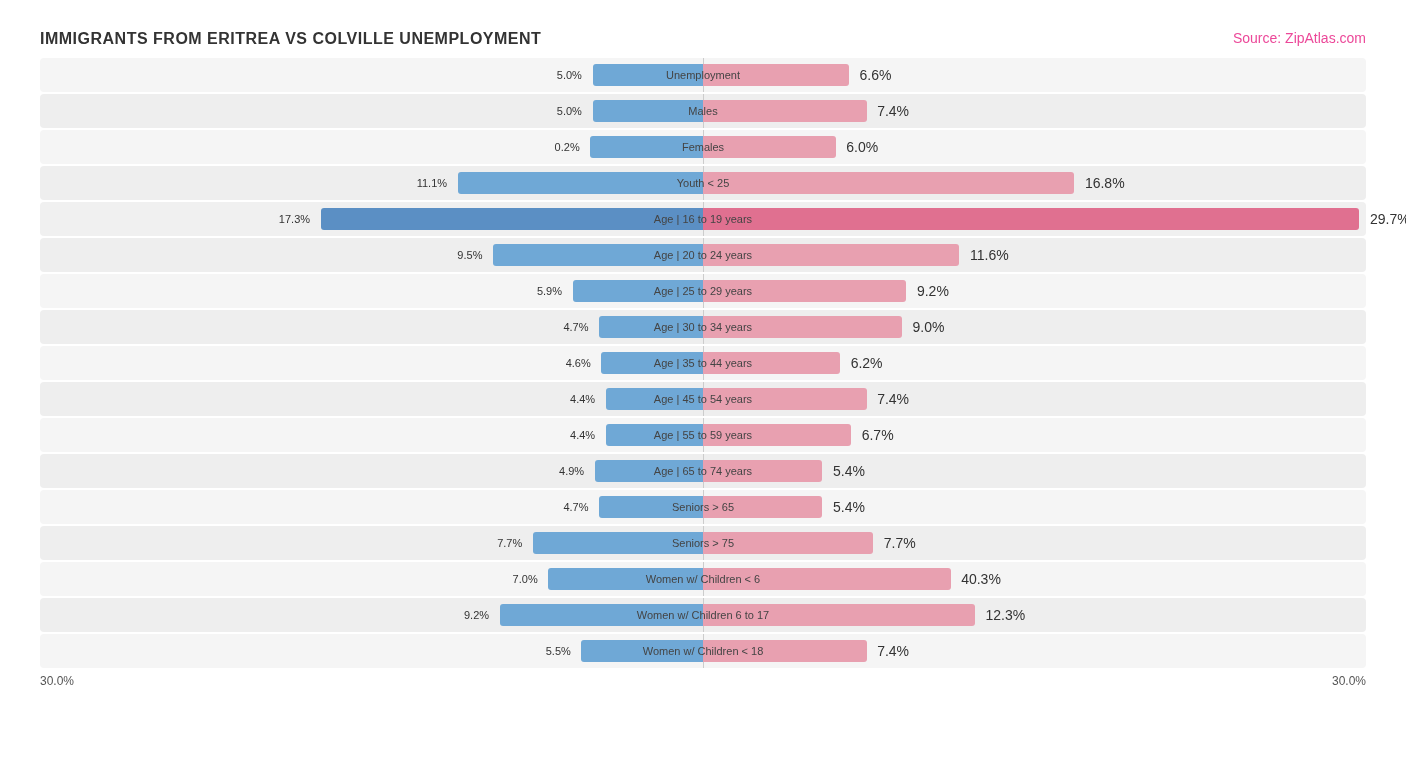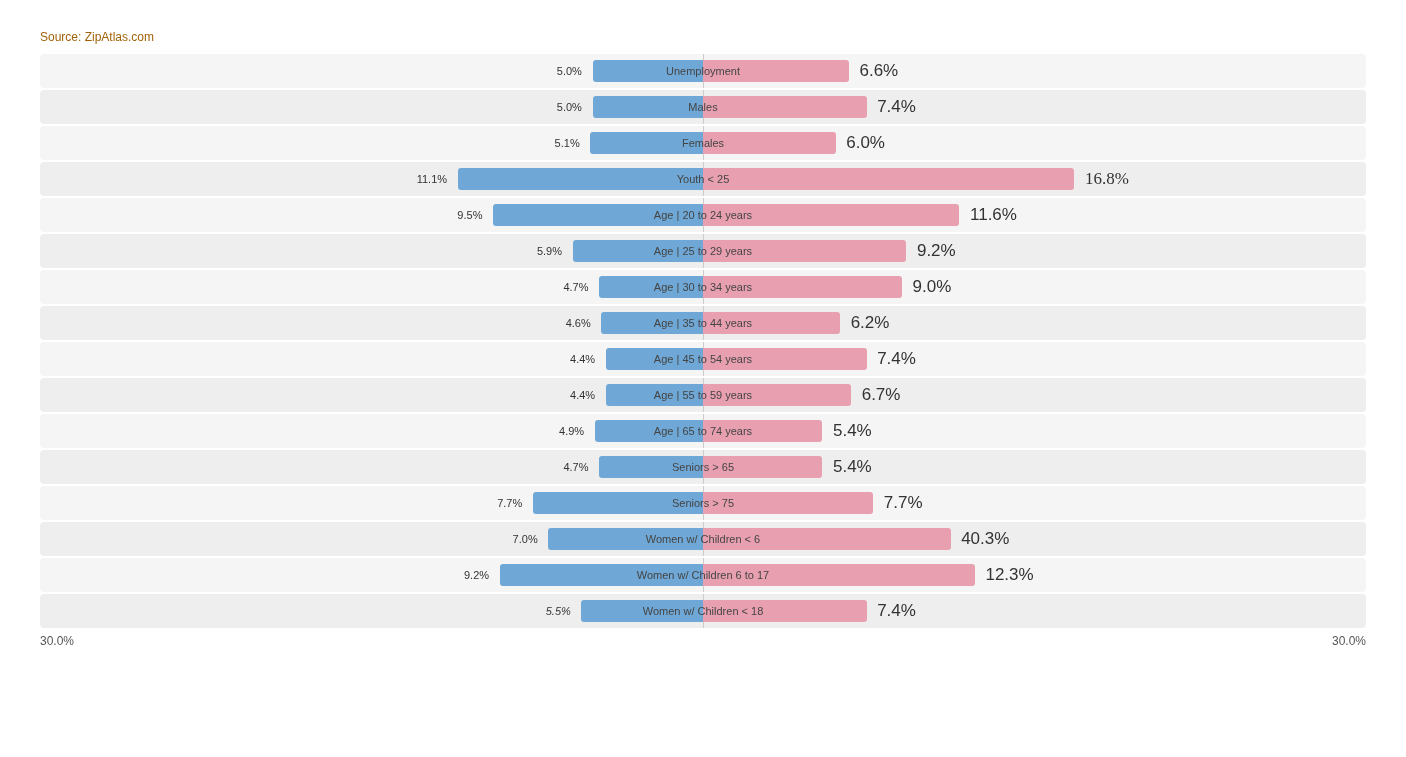--- a/index.html
+++ b/index.html
@@ -21,22 +21,22 @@
       margin-bottom: 10px;
     }
     .chart-title {
       font-size: 16px;
       font-weight: bold;
       color: #333;
       text-transform: uppercase;
       letter-spacing: 0.5px;
     }
     .chart-source {
-      font-size: 12px;
-      color: #a16207;
+      font-size: 14px;
+      color: #ec4899;
     }
     .chart-area {
       position: relative;
       width: 100%;
     }
     .bar-row {
       display: flex;
       align-items: center;
       margin-bottom: 2px;
       height: 34px;
@@ -97,21 +97,21 @@
       color: #333;
       white-space: nowrap;
       z-index: 4;
       padding-right: 4px;
     }
     .value-right {
       position: absolute;
       left: 50%;
       top: 50%;
       transform: translateY(-50%);
-      font-size: 17px;
+      font-size: 14px;
       color: #333;
       white-space: nowrap;
       z-index: 4;
       padding-left: 4px;
     }
     .axis-row {
       display: flex;
       justify-content: space-between;
       margin-top: 6px;
       font-size: 12px;
@@ -144,20 +144,21 @@
       background: #f0f0f0;
     }
     .bar-left.highlight { background: #5b8fc4; }
     .bar-right.highlight { background: #e07090; }
   </style>
 </head>
 <body>
 
 <div class="chart-container">
   <div class="chart-header">
+    <div class="chart-title">IMMIGRANTS FROM ERITREA VS COLVILLE UNEMPLOYMENT</div>
     <div class="chart-source">Source: ZipAtlas.com</div>
   </div>
   <div class="chart-area" id="chart-area">
 
   <div class="bar-row">
         <div class="bar-center"></div>
         <div class="bar-left" style="width: 8.33333%;"></div>
         <div class="bar-right" style="width: 11%;"></div>
         <div class="value-left" style="margin-right: 8.83333%;">5.0%</div>
         <div class="value-right" style="margin-left: 11.5%;">6.6%</div>
@@ -168,31 +169,39 @@
         <div class="bar-left" style="width: 8.33333%;"></div>
         <div class="bar-right" style="width: 12.3333%;"></div>
         <div class="value-left" style="margin-right: 8.83333%;">5.0%</div>
         <div class="value-right" style="margin-left: 12.8333%;">7.4%</div>
         <div class="label-center">Males</div>
       </div>
       <div class="bar-row">
         <div class="bar-center"></div>
         <div class="bar-left" style="width: 8.5%;"></div>
         <div class="bar-right" style="width: 10%;"></div>
-        <div class="value-left" style="margin-right: 9%;">5.1%</div>
+        <div class="value-left" style="margin-right: 9%;">0.2%</div>
         <div class="value-right" style="margin-left: 10.5%;">6.0%</div>
         <div class="label-center">Females</div>
       </div>
       <div class="bar-row">
         <div class="bar-center"></div>
         <div class="bar-left" style="width: 18.5%;"></div>
         <div class="bar-right" style="width: 28%;"></div>
         <div class="value-left" style="margin-right: 19%;">11.1%</div>
-        <div class="value-right" style="margin-left: 28.5%; font-family: Liberation Serif, serif;">16.8%</div>
+        <div class="value-right" style="margin-left: 28.5%;">16.8%</div>
         <div class="label-center">Youth &lt; 25</div>
+      </div>
+      <div class="bar-row highlight-row">
+        <div class="bar-center"></div>
+        <div class="bar-left highlight" style="width: 28.8333%;"></div>
+        <div class="bar-right highlight" style="width: 49.5%;"></div>
+        <div class="value-left" style="margin-right: 29.3333%;">17.3%</div>
+        <div class="value-right" style="margin-left: 50%;">29.7%</div>
+        <div class="label-center">Age | 16 to 19 years</div>
       </div>
       <div class="bar-row">
         <div class="bar-center"></div>
         <div class="bar-left" style="width: 15.8333%;"></div>
         <div class="bar-right" style="width: 19.3333%;"></div>
         <div class="value-left" style="margin-right: 16.3333%;">9.5%</div>
         <div class="value-right" style="margin-left: 19.8333%;">11.6%</div>
         <div class="label-center">Age | 20 to 24 years</div>
       </div>
       <div class="bar-row">
@@ -272,21 +281,21 @@
         <div class="bar-left" style="width: 15.3333%;"></div>
         <div class="bar-right" style="width: 20.5%;"></div>
         <div class="value-left" style="margin-right: 15.8333%;">9.2%</div>
         <div class="value-right" style="margin-left: 21%; text-align: center;">12.3%</div>
         <div class="label-center">Women w/ Children 6 to 17</div>
       </div>
       <div class="bar-row">
         <div class="bar-center"></div>
         <div class="bar-left" style="width: 9.16667%;"></div>
         <div class="bar-right" style="width: 12.3333%;"></div>
-        <div class="value-left" style="margin-right: 9.66667%; font-style: italic;">5.5%</div>
+        <div class="value-left" style="margin-right: 9.66667%;">5.5%</div>
         <div class="value-right" style="margin-left: 12.8333%;">7.4%</div>
         <div class="label-center">Women w/ Children &lt; 18</div>
       </div>
     </div>
   <div class="axis-row">
     <span>30.0%</span>
     <span>30.0%</span>
   </div>
 </div>
 

